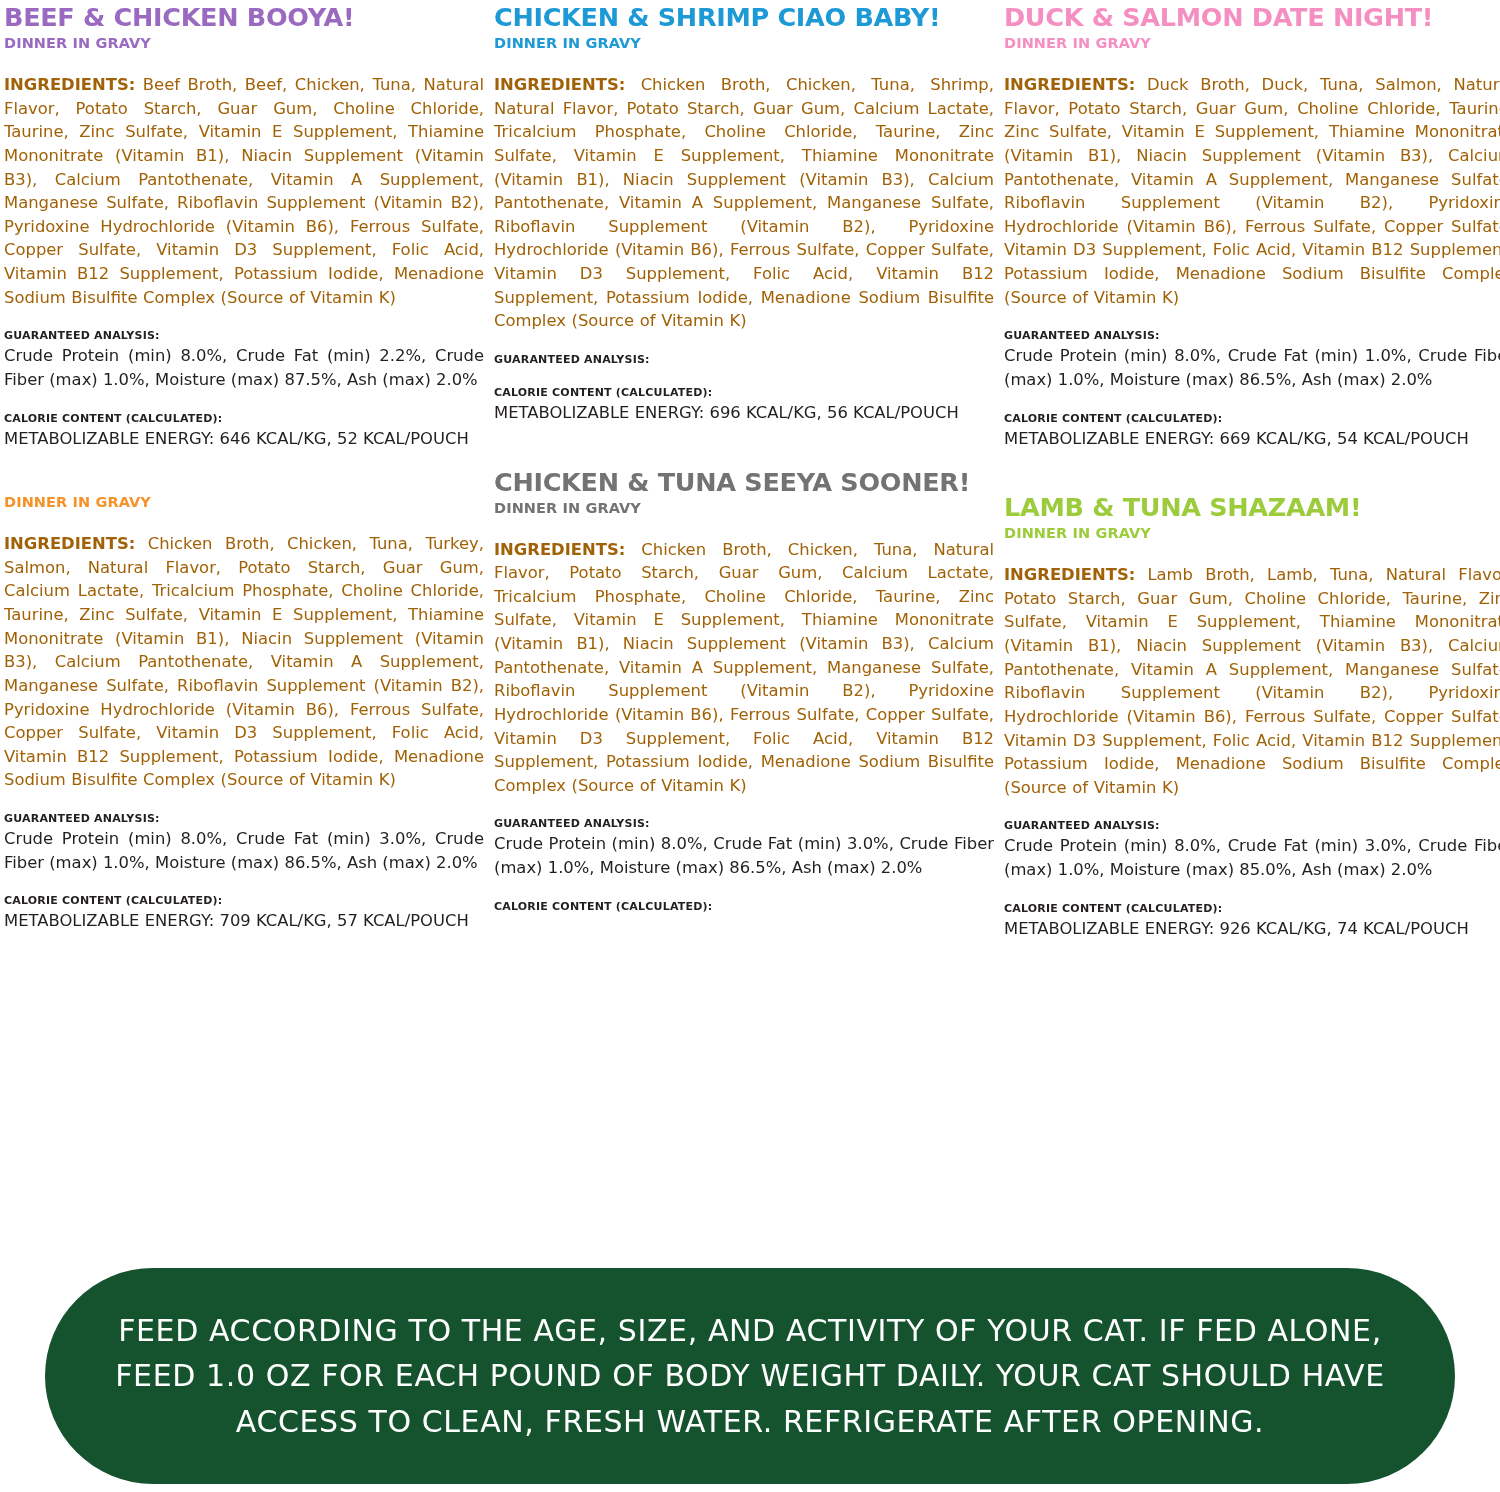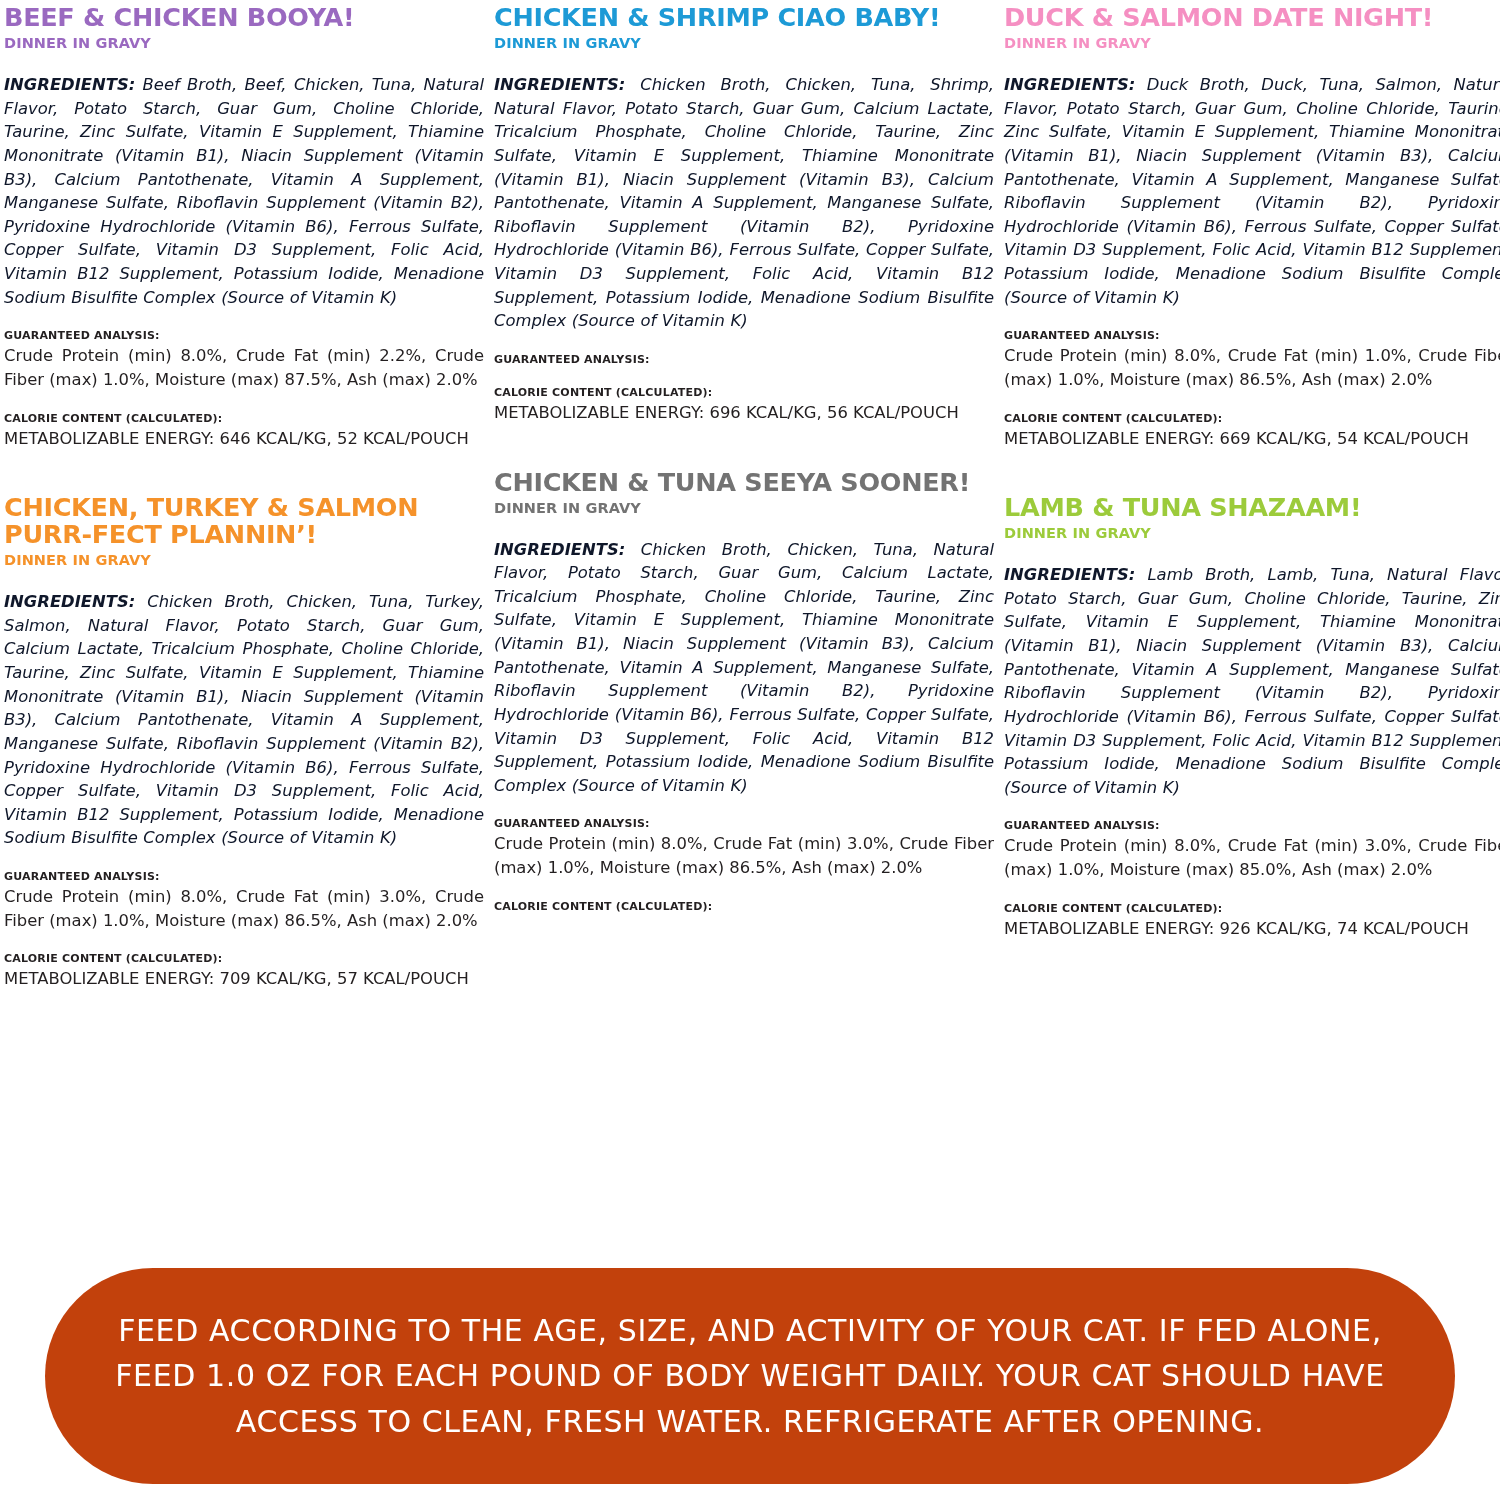--- a/index.html
+++ b/index.html
@@ -54,23 +54,22 @@
   }
   .block {
     margin-bottom: 20px;
   }
   .block:last-child { margin-bottom: 0; }
   .body-text {
     font-size: 16.4px;
     line-height: 1.44;
     text-align: justify;
     margin: 0;
-    color: #0f172a;
+    color: #a16207;
     word-spacing: 0.4px;
-    font-style: italic;
   }
   .lbl {
     font-weight: bold;
   }
   .section-head {
     font-size: 11px;
     font-weight: bold;
     letter-spacing: 0.2px;
     margin: 0 0 2px 0;
     text-transform: uppercase;
@@ -97,21 +96,21 @@
     position: absolute;
     left: 0;
     right: 0;
     bottom: 8px;
     display: flex;
     justify-content: center;
   }
   .footer-pill {
     width: 1410px;
     height: 216px;
-    background: #c2410c;
+    background: #14532d;
     border-radius: 108px;
     display: flex;
     align-items: center;
     justify-content: flex-start;
     box-sizing: border-box;
     padding: 0 70px;
   }
   .footer-text {
     color: #ffffff;
     text-align: center;
@@ -146,21 +145,20 @@
           <p class="plain">Crude Protein (min) 8.0%, Crude Fat (min) 2.2%, Crude Fiber (max) 1.0%, Moisture (max) 87.5%, Ash (max) 2.0%</p>
         </div>
 
         <div class="block">
           <div class="section-head">CALORIE CONTENT (CALCULATED):</div>
           <p class="plain caps">METABOLIZABLE ENERGY: 646 KCAL/KG, 52 KCAL/POUCH</p>
         </div>
       </div>
 
       <div class="recipe">
-        <h2 class="recipe-title c-orange">CHICKEN, TURKEY &amp; SALMON PURR-FECT PLANNIN’!</h2>
         <div class="recipe-sub c-orange">DINNER IN GRAVY</div>
 
         <div class="block">
           <p class="body-text"><span class="lbl">INGREDIENTS:</span>
             <span>Chicken Broth, Chicken, Tuna, Turkey, Salmon, Natural Flavor, Potato Starch, Guar Gum, Calcium Lactate, Tricalcium Phosphate, Choline Chloride, Taurine, Zinc Sulfate, Vitamin E Supplement, Thiamine Mononitrate (Vitamin B1), Niacin Supplement (Vitamin B3), Calcium Pantothenate, Vitamin A Supplement, Manganese Sulfate, Riboflavin Supplement (Vitamin B2), Pyridoxine Hydrochloride (Vitamin B6), Ferrous Sulfate, Copper Sulfate, Vitamin D3 Supplement, Folic Acid, Vitamin B12 Supplement, Potassium Iodide, Menadione Sodium Bisulfite Complex (Source of Vitamin K)</span></p>
         </div>
 
         <div class="block">
           <div class="section-head">GUARANTEED ANALYSIS:</div>
           <p class="plain">Crude Protein (min) 8.0%, Crude Fat (min) 3.0%, Crude Fiber (max) 1.0%, Moisture (max) 86.5%, Ash (max) 2.0%</p>

